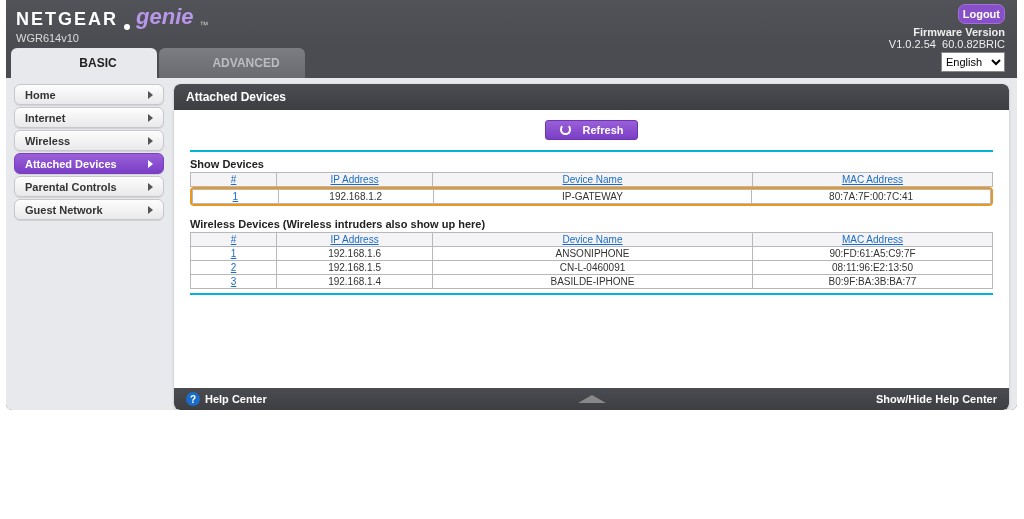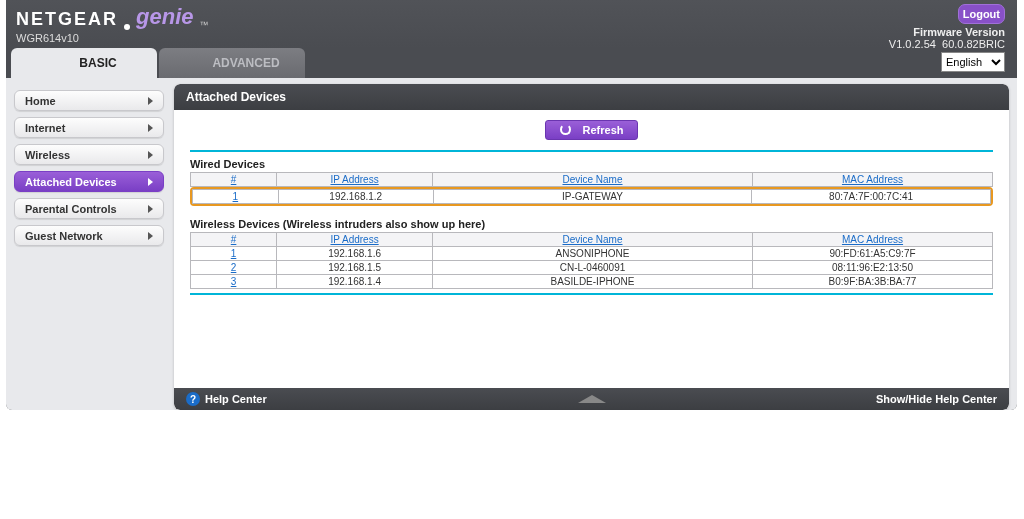--- a/index.html
+++ b/index.html
@@ -18,21 +18,21 @@
   .fw { position:absolute; right:12px; top:26px; text-align:right; color:#eee; font-size:11px; line-height:12px;}
   .tabs-row { position:relative; height:30px; background:#4a4c51;}
   .tabs { display:flex; padding-left:5px;}
   .tab { width:146px; height:30px; display:flex; align-items:center; justify-content:center; font-weight:bold; font-size:12px; border-radius:6px 6px 0 0; margin-right:2px; cursor:pointer;padding-left:28px;}
   .tab.active { background:#e8e9ec; color:#222; }
   .tab.inactive { background:linear-gradient(#7c7d82,#6a6b70); color:#bcbdc2; }
   .lang { position:absolute; right:12px; top:4px; display:flex;}
   .lang select { width:64px; height:20px; font-size:11px; background:#fff; border:1px solid #888;}
   .main { display:flex; background:#e8e9ec; border-radius:0 0 6px 6px; padding: 6px 8px 0 8px; min-height:332px;}
   .sidebar { width:150px; }
-  .nav-item { background:linear-gradient(#fdfdfd,#e9e9eb); border:1px solid #c8c8cc; border-radius:6px; height:21px; margin-bottom:2px; display:flex; align-items:center; justify-content:space-between; padding:0 10px; font-size:11px; font-weight:bold; color:#333; cursor:pointer; box-shadow: 0 1px 1px rgba(0,0,0,0.1); margin-top: 6px;}
+  .nav-item { background:linear-gradient(#fdfdfd,#e9e9eb); border:1px solid #c8c8cc; border-radius:6px; height:21px; margin-bottom:2px; display:flex; align-items:center; justify-content:space-between; padding:0 10px; font-size:11px; font-weight:bold; color:#333; cursor:pointer; box-shadow: 0 1px 1px rgba(0,0,0,0.1);}
   .nav-item.active { background:linear-gradient(#9a5fd8,#7a3fc5); color:#fff; border-color:#7a3fc5;}
   .nav-item .tri { width:0;height:0;border-top:4px solid transparent;border-bottom:4px solid transparent;border-left:5px solid #555;}
   .nav-item.active .tri { border-left-color:#fff;}
   .content { flex:1; margin-left:10px; background:#fff; border-radius:6px; box-shadow: 0 1px 3px rgba(0,0,0,0.2); display:flex; flex-direction:column; overflow:hidden; }
   .panel-title { background:linear-gradient(#4a4c51,#3c3e42); color:#fff; font-weight:bold; font-size:12px; padding:6px 12px; border-radius:6px 6px 0 0;}
   .panel-body { padding:10px 16px 20px 16px; flex:1; overflow:auto; }
   .refresh-row { text-align:center; margin-bottom:10px;}
   .refresh { display:inline-flex; gap:12px; background:linear-gradient(#9a5fd8,#7a3fc5); color:#fff; border:1px solid #6a35b0; border-radius:3px; padding:3px 14px; font-size:11px; font-weight:bold; cursor:pointer;}
   .refresh .spin { width:11px;height:11px;border:2px solid #fff;border-top-color:transparent;border-radius:50%;display:inline-block;}
   hr.sep { border:none; border-top:2px solid #00b5d8; margin: 0 0 6px 0;}
@@ -121,21 +121,21 @@
       <div class="panel-title">Attached Devices</div>
       <div class="panel-body">
         <div class="refresh-row">
           <div class="refresh">
             <span class="spin"></span>
             <span>Refresh</span>
           </div>
         </div>
         <hr class="sep">
 
-        <div class="tbl-title">Wired Devices</div>
+        <div class="tbl-title">Show Devices</div>
         <table class="dev" style="margin-bottom:0;">
           <tbody>
                   <tr>
             <th class="col-n"><a>#</a></th>
             <th class="col-ip"><a>IP Address</a></th>
             <th class="col-dn"><a>Device Name</a></th>
             <th class="col-mac"><a>MAC Address</a></th>
           </tr>
         </tbody>
               </table>

